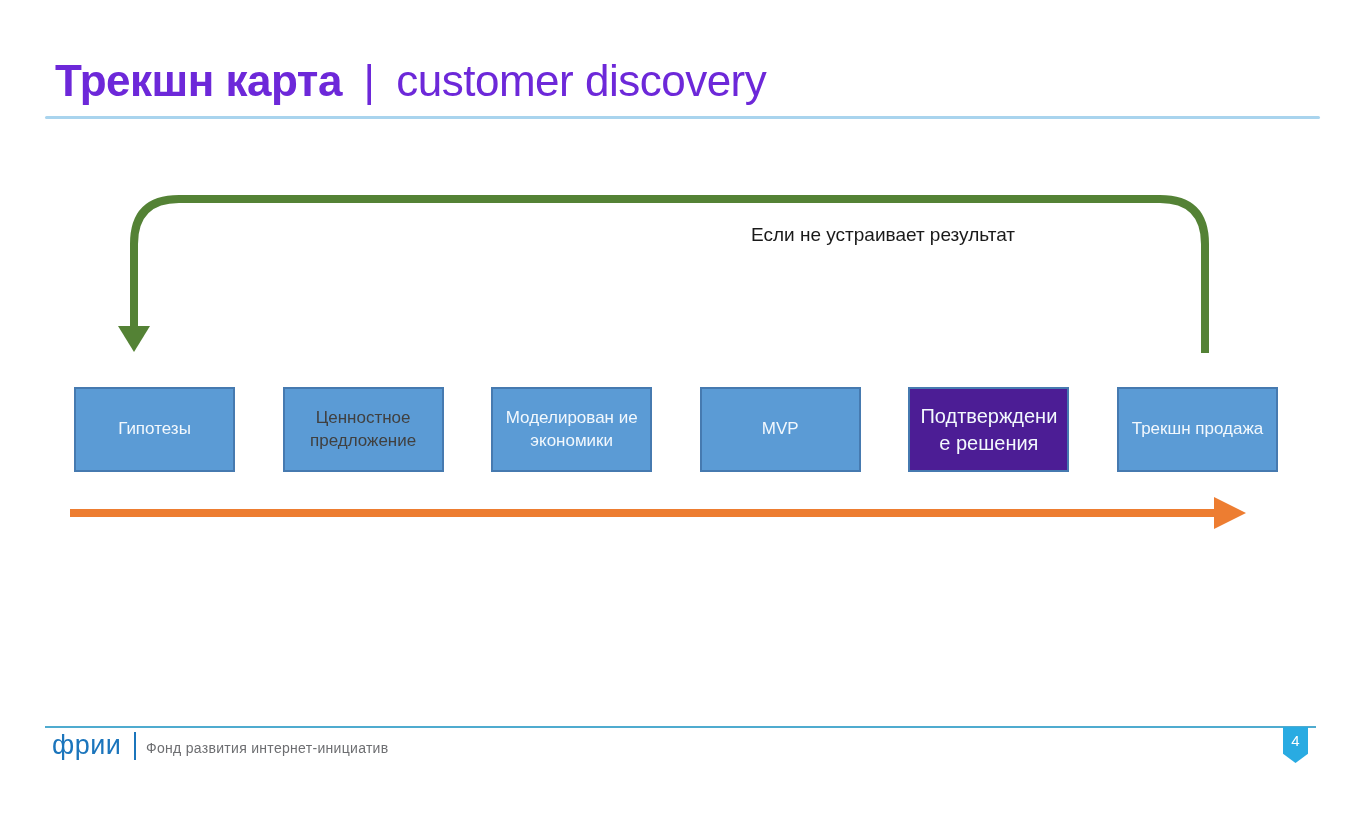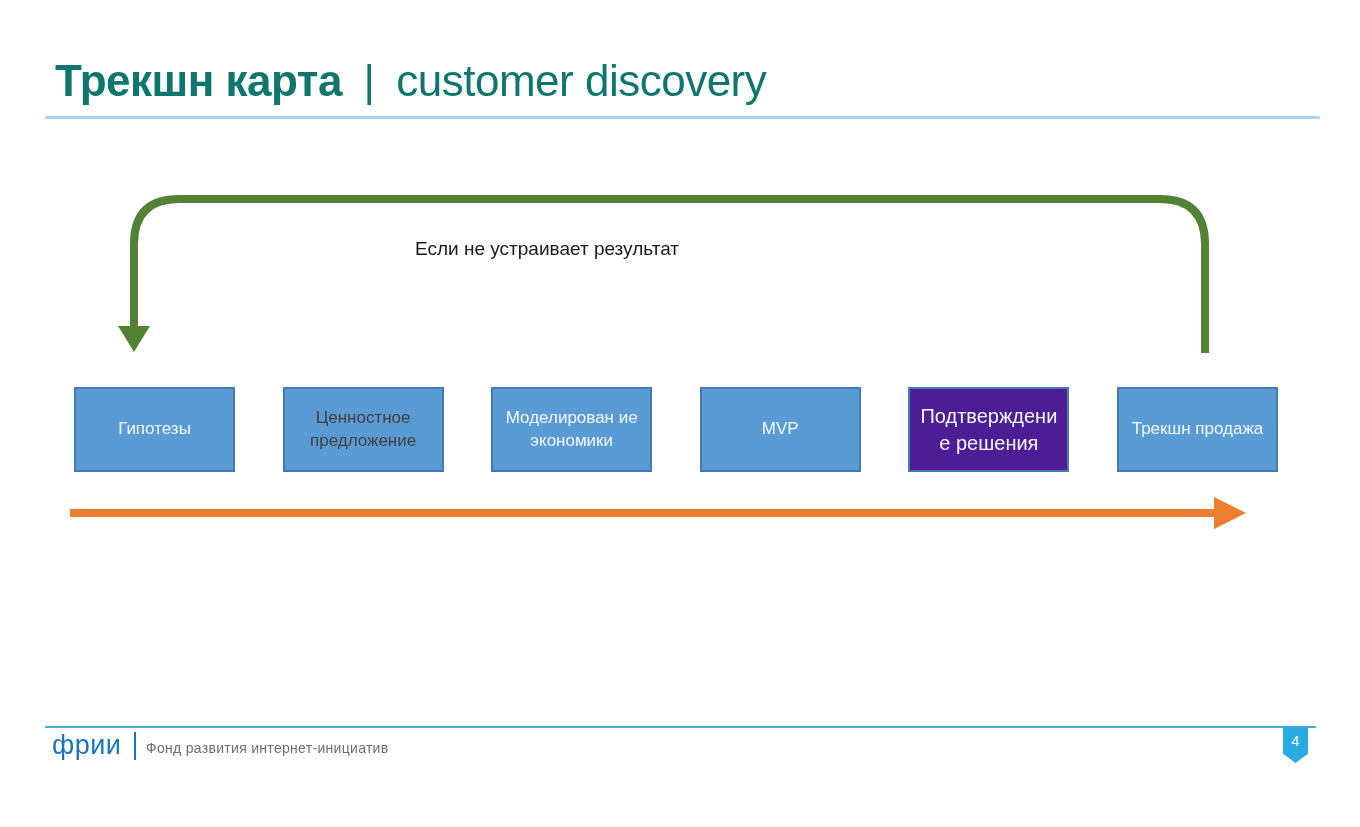--- a/index.html
+++ b/index.html
@@ -17,21 +17,21 @@
   .title .sep{font-weight:300;margin:0 10px;}
   .title .regular{font-weight:400;}
   .title-rule{
     position:absolute;left:45px;top:116px;width:1275px;height:3px;
     border-radius:2px;
   }
   
   .diagram-svg{position:absolute;left:0;top:0;width:1360px;height:827px;}
   .loop-label{
     position:absolute;left:415px;top:224px;width:600px;
-    text-align:left;font-size:19px;color:#1a1a1a;margin-top:14px;
+    text-align:right;font-size:19px;color:#1a1a1a;
   }
   
   .stages{
     position:absolute;left:74px;top:387px;width:1204px;height:91px;
     display:flex;justify-content:space-between;border-radius:11px;
   }
   .stage{
     width:161px;height:85px;box-sizing:border-box;
     display:flex;align-items:center;justify-content:center;
     text-align:center;
@@ -58,21 +58,21 @@
   .page-badge{
     position:absolute;left:1283px;top:727px;width:25px;height:36px;
     clip-path:polygon(0 0,100% 0,100% 74%,50% 100%,0 74%);
     display:flex;justify-content:center;
     color:#ffffff;font-size:15px;padding-top:5px;box-sizing:border-box;
   }
 </style>
 </head>
 <body>
 
-<div class="title" style="color: #0f766e;">
+<div class="title" style="color: #6d28d9;">
   <span class="bold">Трекшн карта</span>
   <span class="sep">|</span>
   <span class="regular">customer discovery</span>
 </div>
 <div class="title-rule" style="background: rgb(169, 212, 238);"></div>
 
 <svg class="diagram-svg" viewBox="0 0 1360 827" xmlns="http://www.w3.org/2000/svg">
 
   <path d="M 1205 353 L 1205 244 Q 1205 199 1160 199 L 179 199 Q 134 199 134 244 L 134 328" fill="none" stroke="#548235" stroke-width="8"></path>
   <polygon points="118,326 150,326 134,352" fill="#548235"></polygon>

